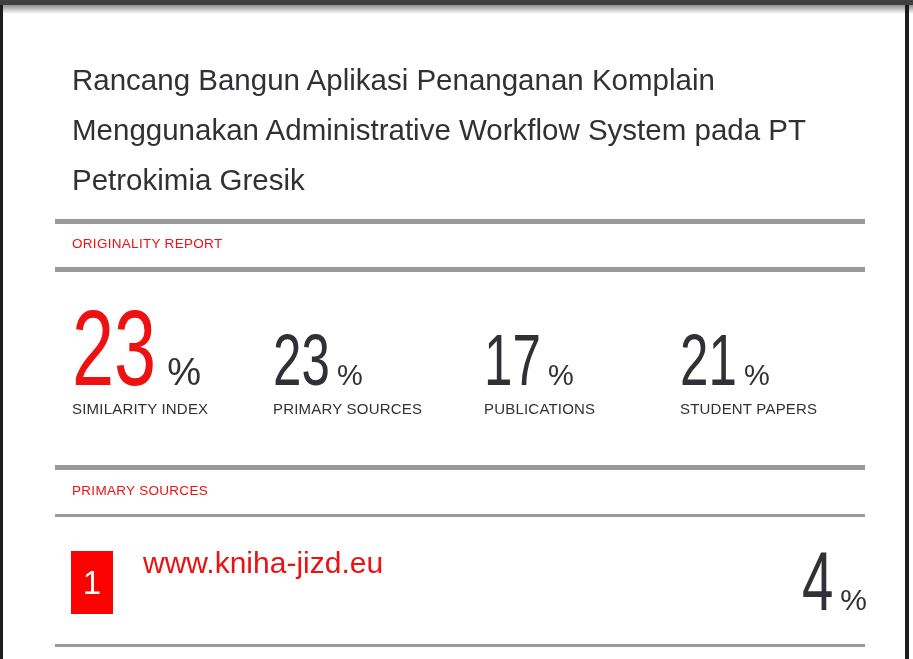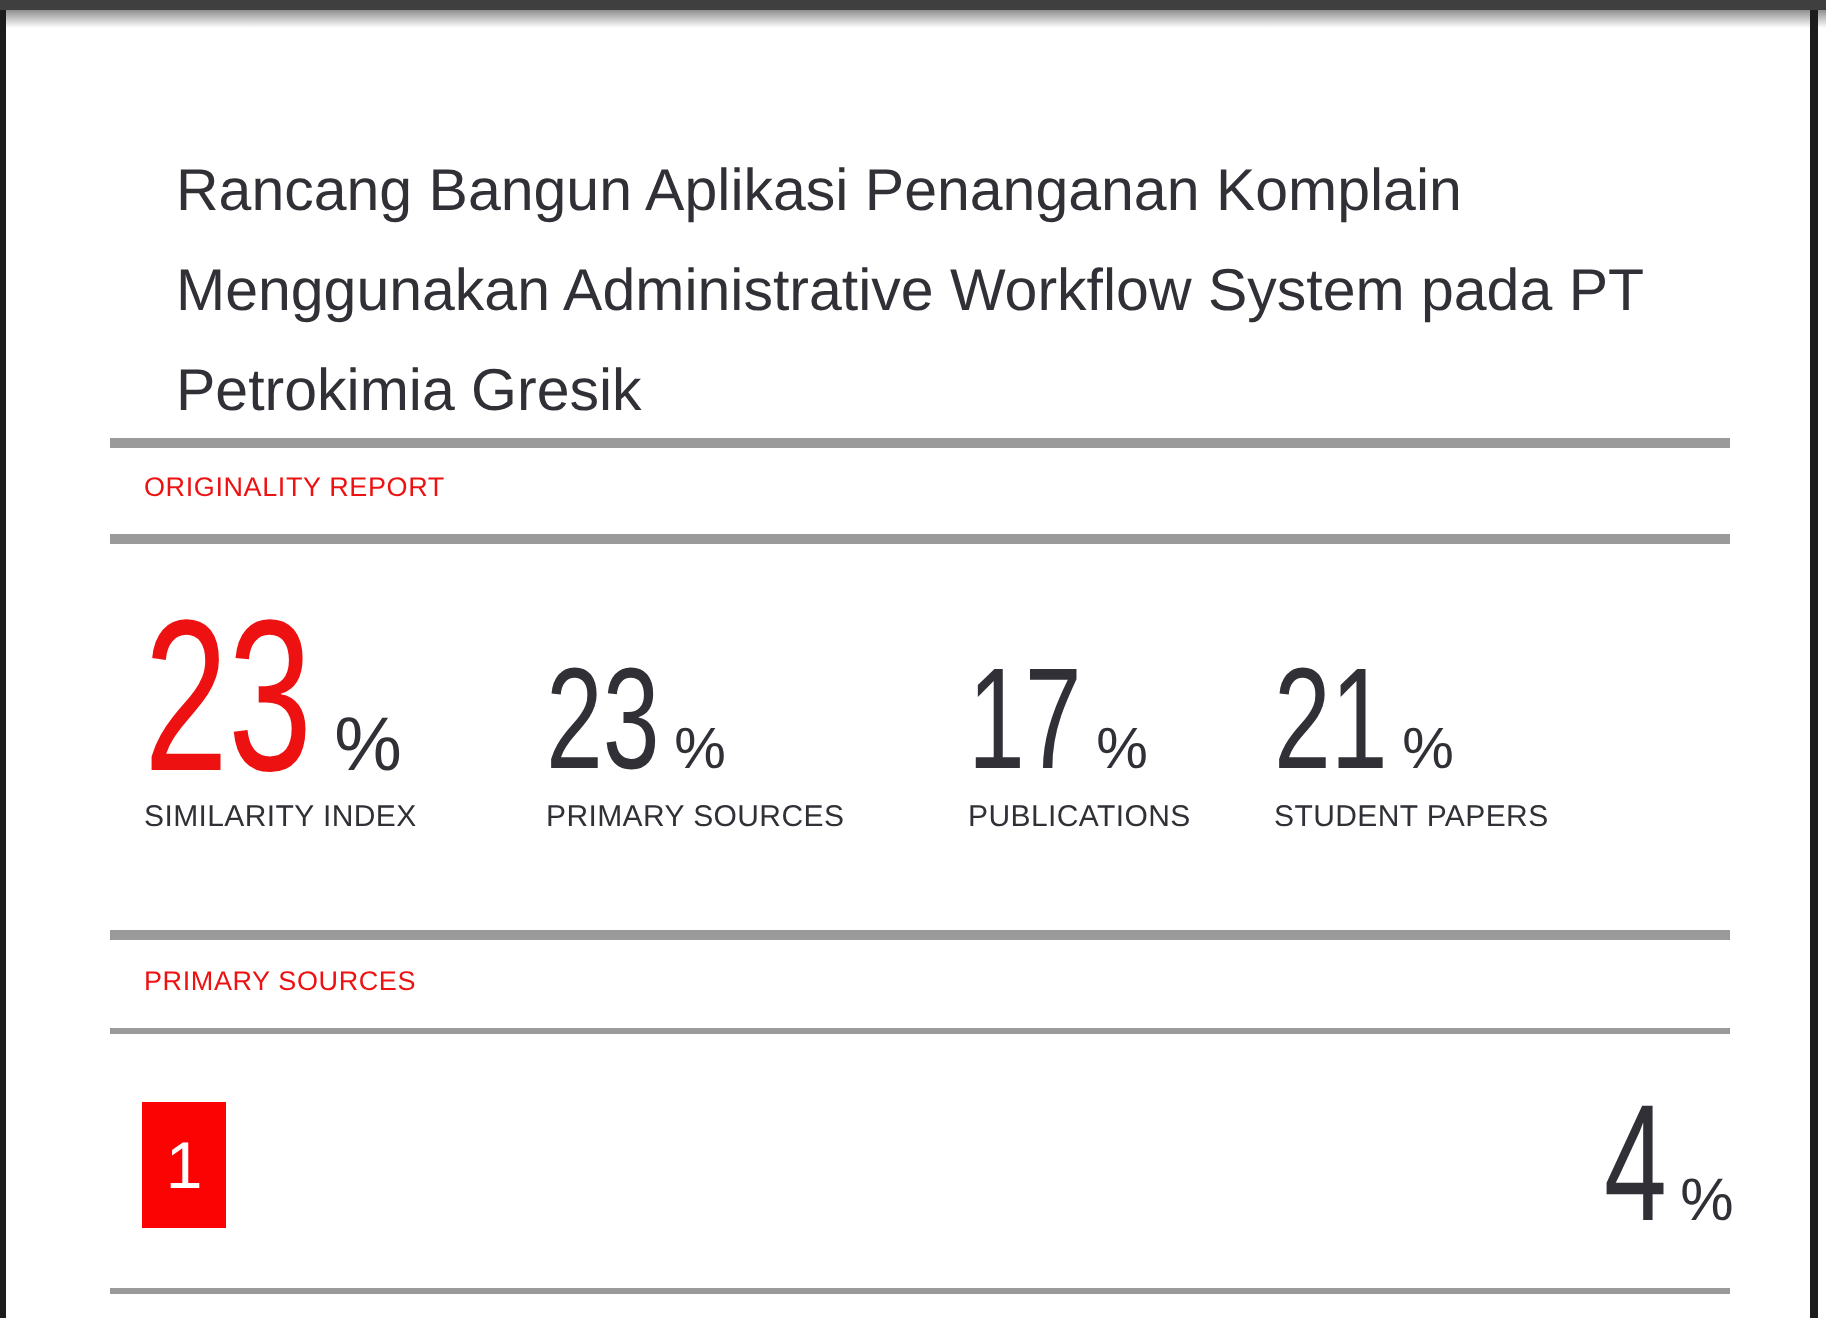--- a/index.html
+++ b/index.html
@@ -7,42 +7,42 @@
           font-family:"Liberation Sans",sans-serif;}
 
   
   .frame-top{position:absolute;left:0;top:0;width:913px;height:5px;background:var(--frame-dark);}
   .frame-top-shadow{position:absolute;left:0;top:5px;width:913px;height:9px;
           background:linear-gradient(to bottom,#8f8f8f,#ffffff);}
   .frame-left{position:absolute;left:0;top:5px;width:3px;height:654px;background:var(--frame-black);}
   .frame-right{position:absolute;left:905px;top:5px;width:4px;height:654px;background:var(--frame-black);}
 
   
-  .title{position:absolute;left:72px;top:55px;width:800px;margin:16px;
+  .title{position:absolute;left:72px;top:55px;width:800px;margin:0;
          font-size:29.5px;font-weight:400;line-height:50px;color:var(--text-dark);}
 
   
   .rule{position:absolute;left:55px;width:810px;background:var(--rule-gray);}
   .rule-1{top:219px;height:5px;}
   .rule-2{top:267px;height:5px;}
   .rule-3{top:465px;height:5px;}
   .rule-4{top:514px;height:3px;}
   .rule-5{top:644px;height:3px;}
 
   .section-label{position:absolute;left:72px;font-size:13.5px;font-weight:400;
          letter-spacing:.3px;color:var(--accent-red);}
   .lbl-originality{top:236px;}
   .lbl-primary{top:483px;}
 
   
   .stat{position:absolute;top:290px;height:130px;}
   .stat-1{left:72px;width:201px;}
   .stat-2{left:273px;width:205px;}
   .stat-3{left:484px;width:199px;}
-  .stat-4{left:637px;width:200px;}
+  .stat-4{left:680px;width:200px;}
   .num-row{position:absolute;left:0;display:flex;align-items:baseline;white-space:nowrap;}
   .stat-1 .num-row{bottom:18px;}
   .stat-2 .num-row,.stat-3 .num-row,.stat-4 .num-row{bottom:24px;}
   .num{display:inline-block;line-height:1;transform-origin:0 100%;}
   .stat-1 .num{font-size:108px;color:var(--accent-red);transform:scaleX(.70);margin-right:-36px;}
   .stat-2 .num,.stat-3 .num,.stat-4 .num{font-size:72px;color:var(--text-dark);
         transform:scaleX(.71);margin-right:-23px;}
   .unit{color:var(--text-dark);line-height:1;}
   .stat-1 .unit{font-size:38px;padding-left:11px;}
   .stat-2 .unit,.stat-3 .unit,.stat-4 .unit{font-size:29px;padding-left:7px;}
@@ -109,20 +109,21 @@
     <div class="stat-label">STUDENT PAPERS</div>
   </div>
 
   <div class="rule rule-3"></div>
   <div class="section-label lbl-primary">PRIMARY SOURCES</div>
   <div class="rule rule-4"></div>
 
   <div class="src-index">
     <span>1</span>
   </div>
+  <div class="src-url">www.kniha-jizd.eu</div>
   <div class="src-pct">
     <span class="n">4</span>
     <span class="u">%</span>
   </div>
 
   <div class="rule rule-5"></div>
 
 </div>
 
 </body></html>

